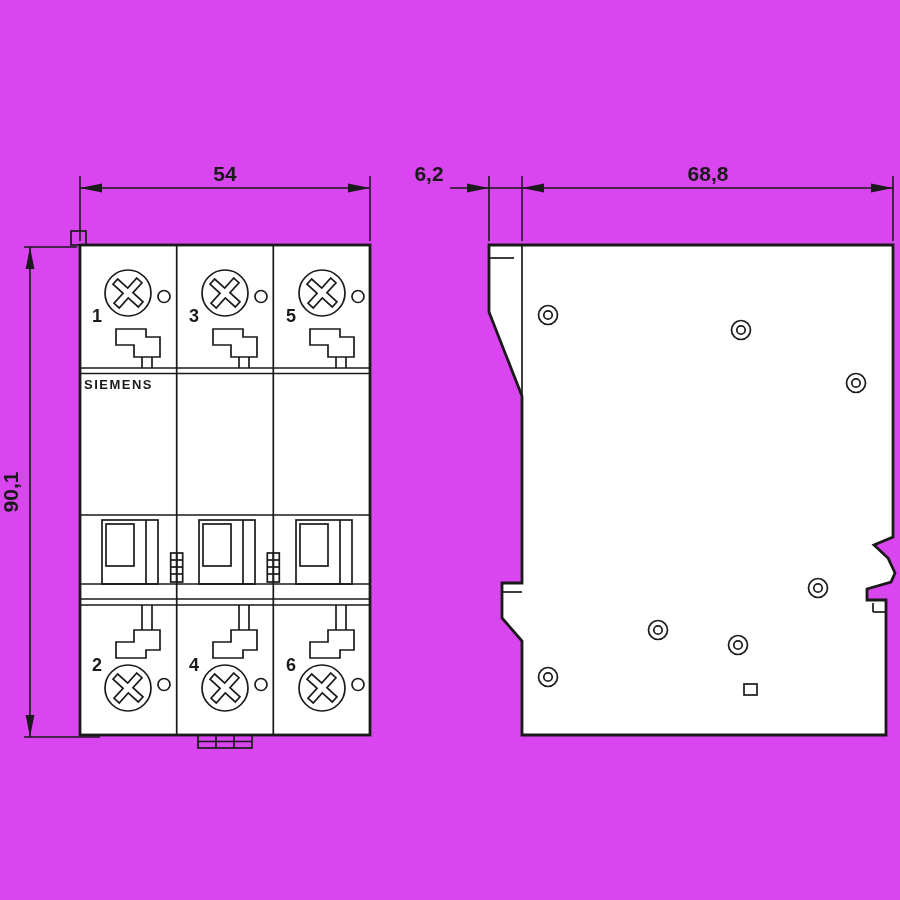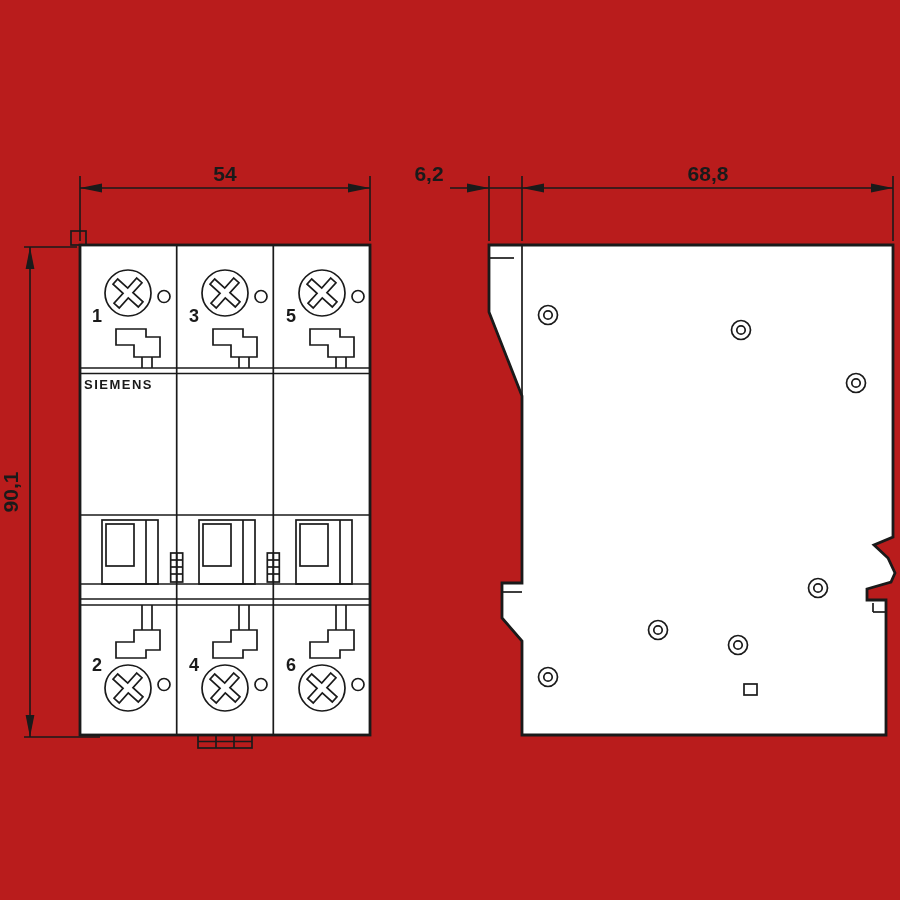--- a/index.html
+++ b/index.html
@@ -1,16 +1,16 @@
 <!DOCTYPE html>
 <html><head>
 <meta charset="utf-8">
 <style>
   html,body{margin:0;padding:0;background:#ffffff;}
-  #stage{position:relative;width:900px;height:900px;background:#b91c1c;overflow:hidden;}
+  #stage{position:relative;width:900px;height:900px;background:#d946ef;overflow:hidden;}
   svg{position:absolute;left:0;top:0;}
   .ol{stroke:#1a1a1a;stroke-width:2.8;fill:#ffffff;stroke-linejoin:miter;}
   .il{stroke:#1a1a1a;stroke-width:1.7;fill:none;}
   .ilw{stroke:#1a1a1a;stroke-width:1.7;fill:#ffffff;}
   .dl{stroke:#1a1a1a;stroke-width:1.6;fill:none;}
   .ar{fill:#1a1a1a;stroke:none;}
   .dim{font-family:"Liberation Sans","DejaVu Sans",sans-serif;font-size:21px;font-weight:bold;fill:#1a1a1a;}
   .num{font-family:"Liberation Sans","DejaVu Sans",sans-serif;font-size:18px;font-weight:bold;fill:#1a1a1a;}
   .brand{font-family:"Liberation Sans","DejaVu Sans",sans-serif;font-size:13px;font-weight:bold;letter-spacing:1.5px;fill:#1a1a1a;}
 </style>

